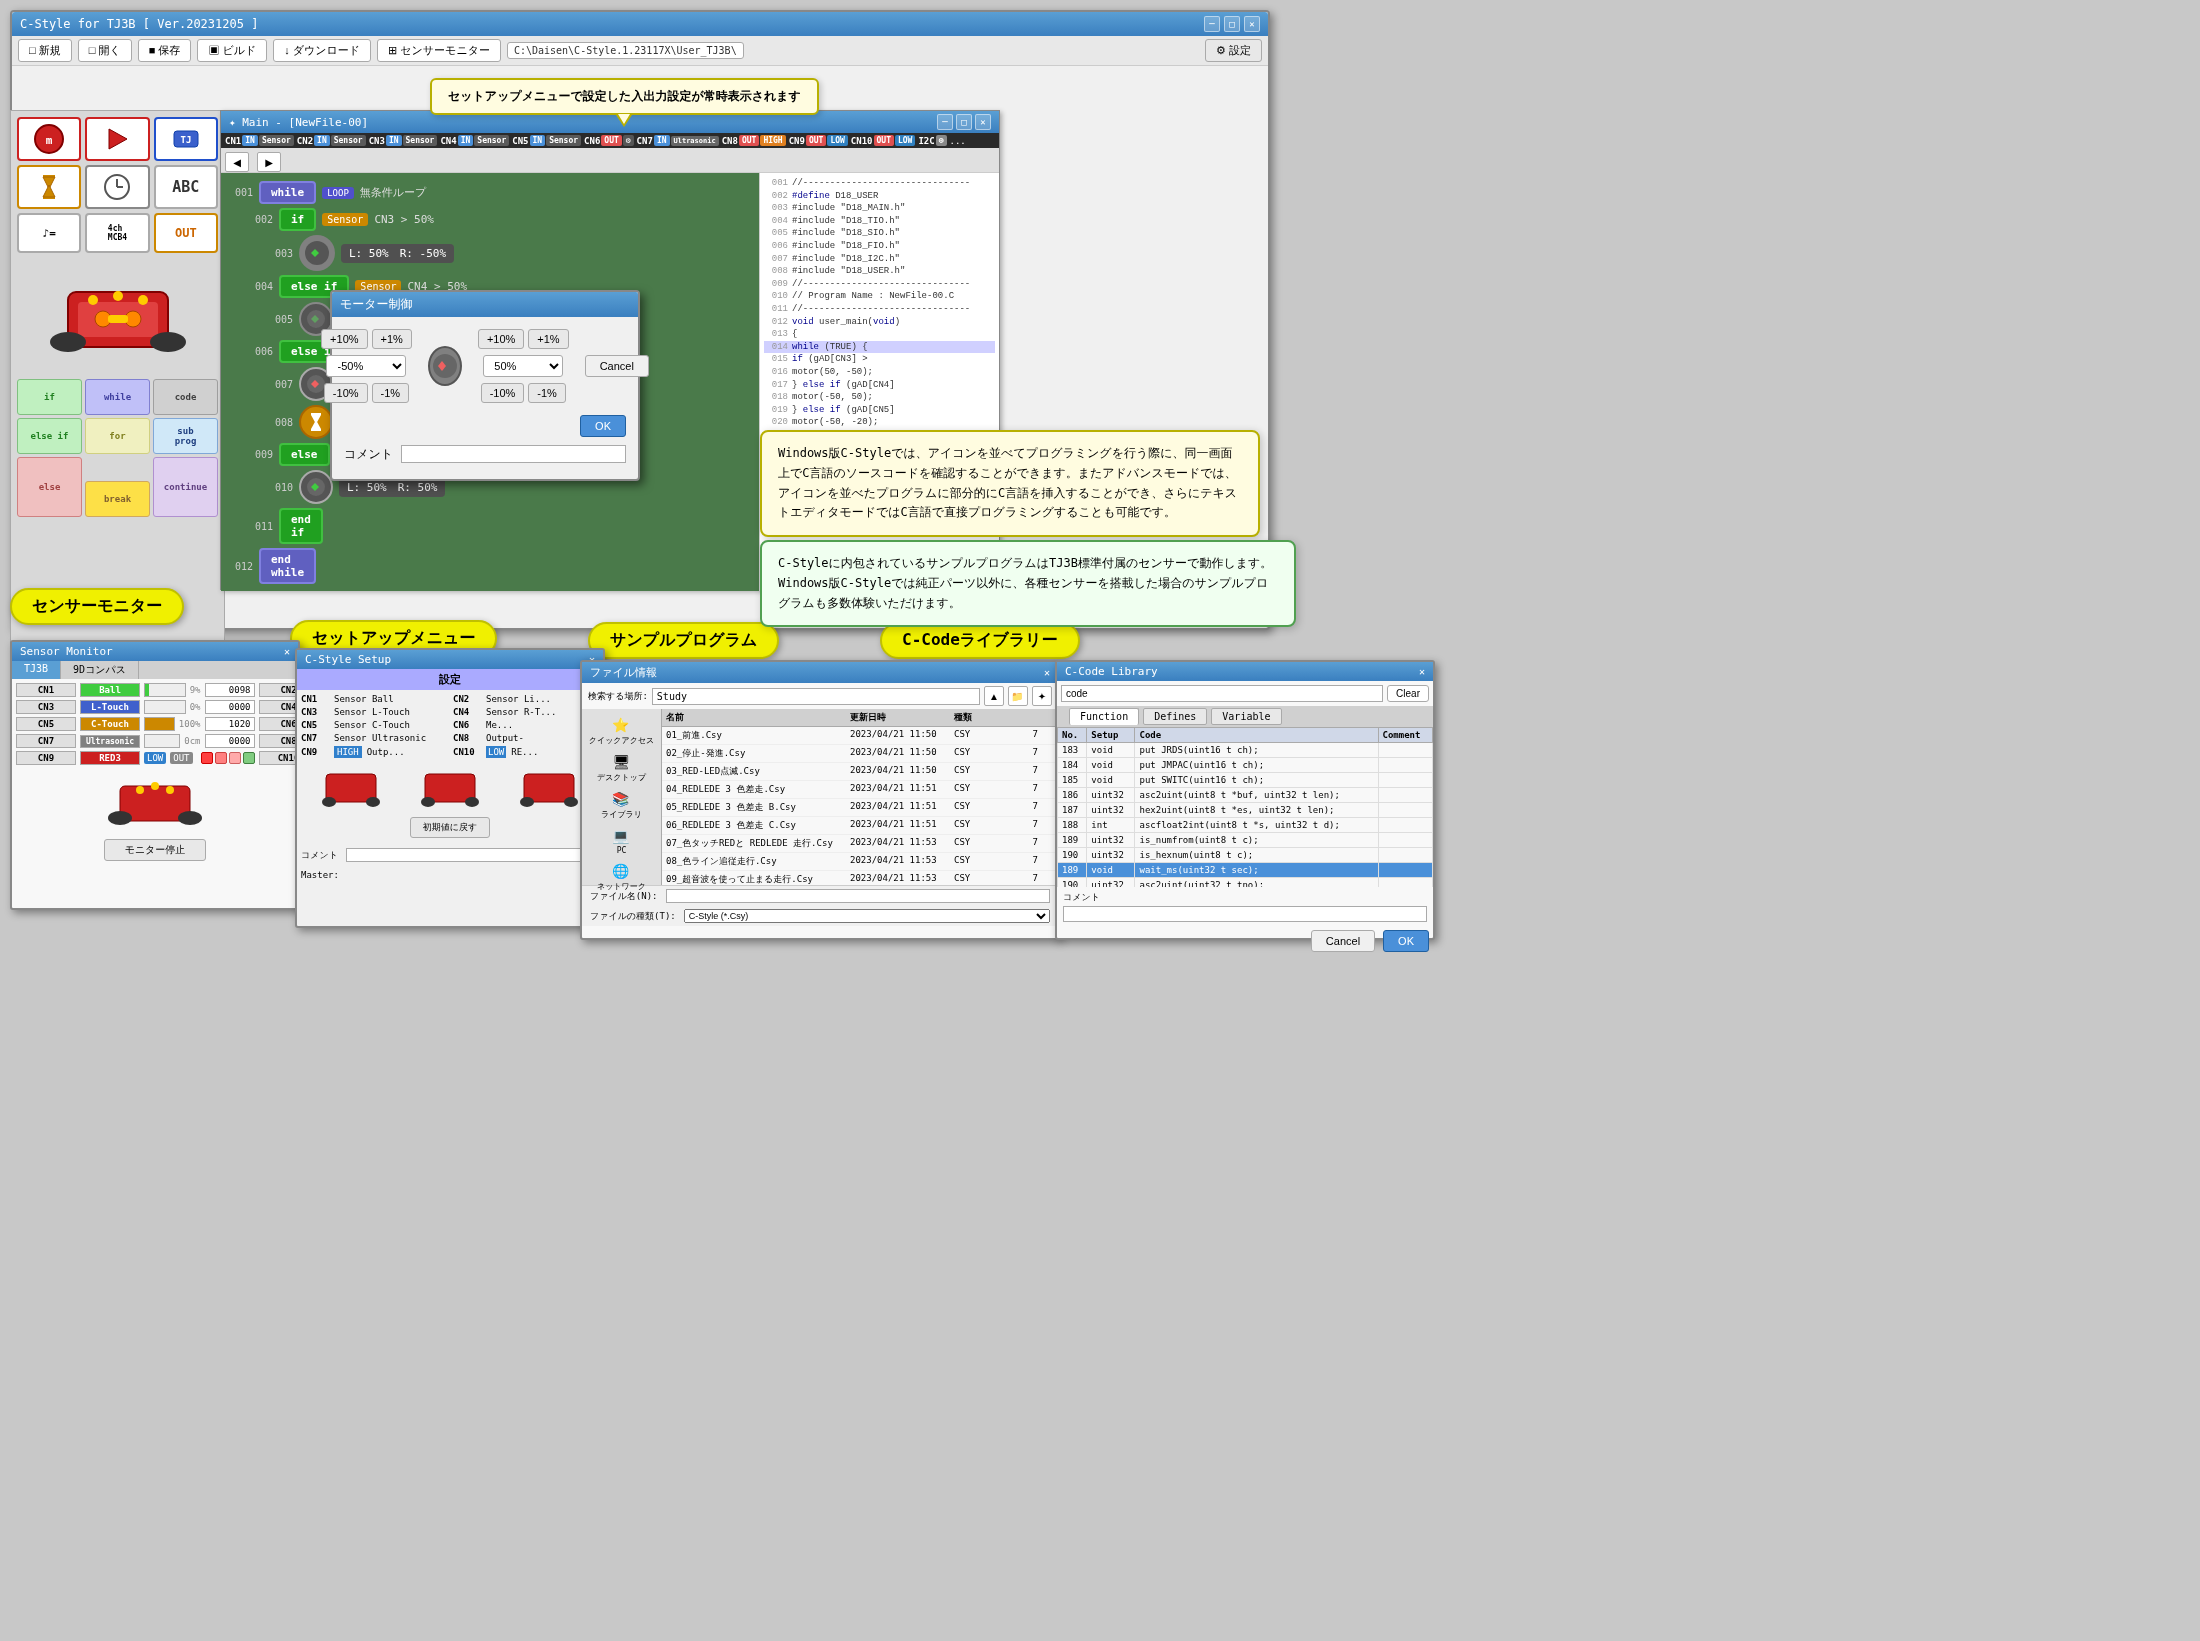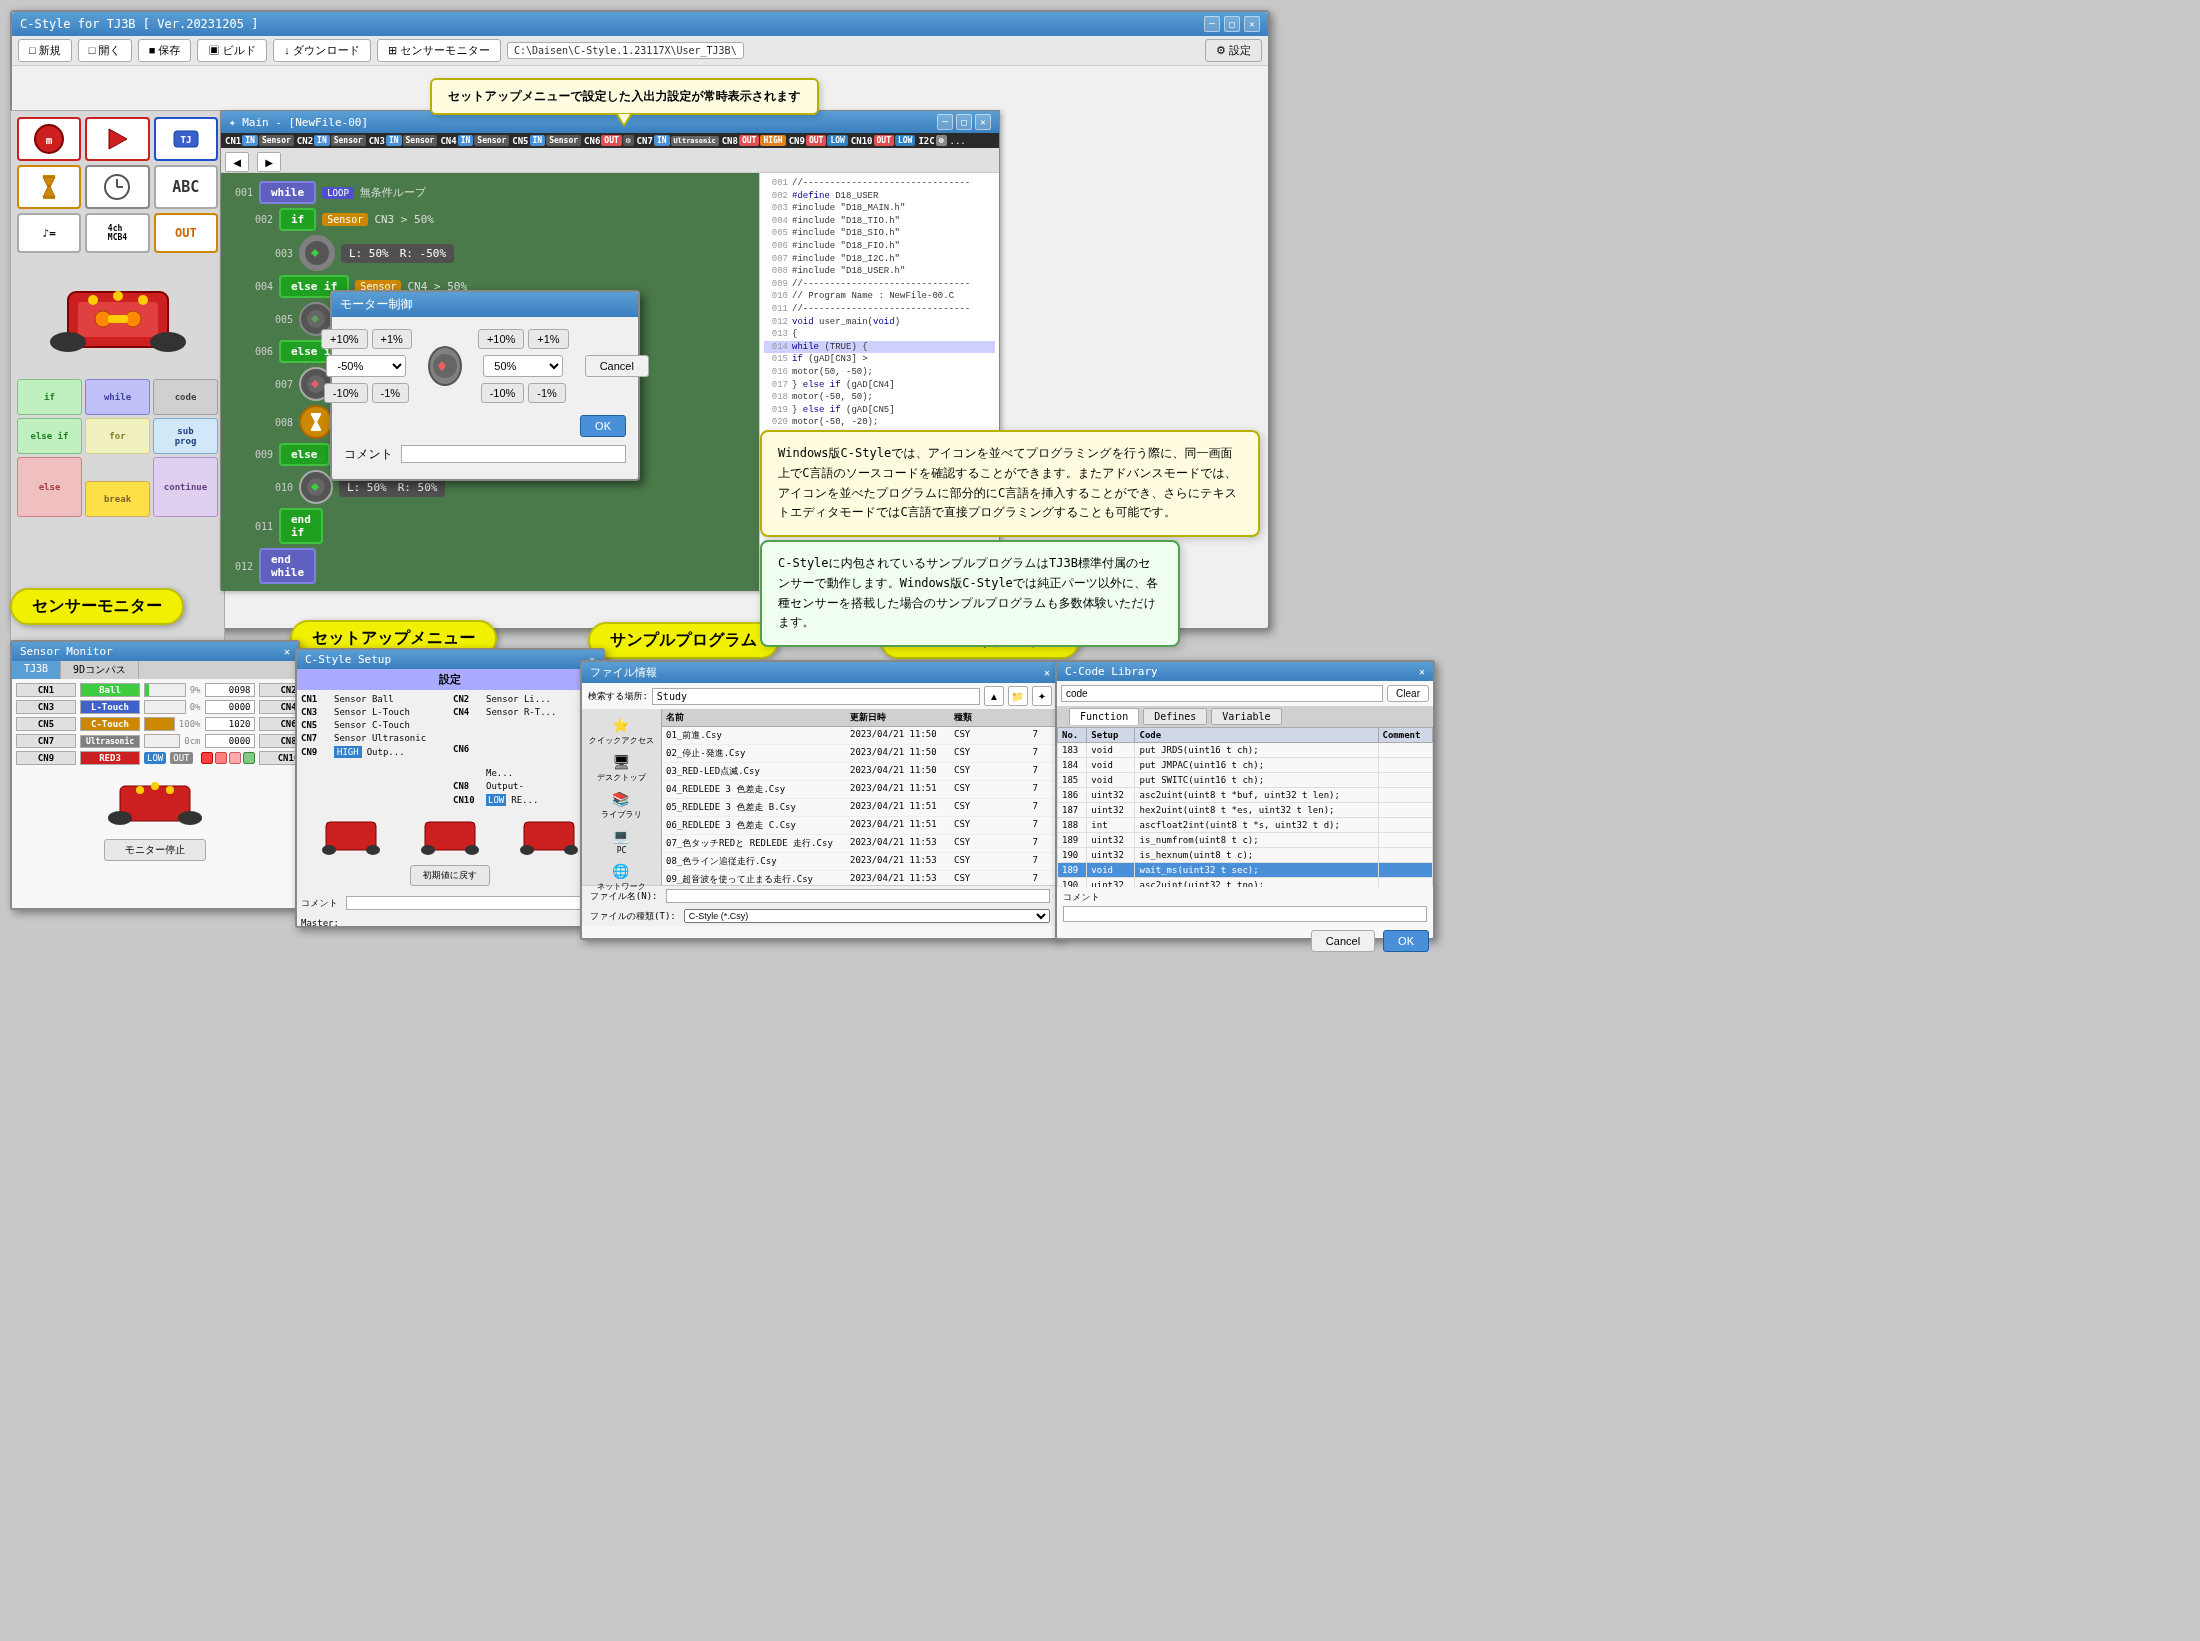--- a/index.html
+++ b/index.html
@@ -1248,21 +1248,21 @@
   <div style="position:absolute;bottom:-12px;left:50%;transform:translateX(-50%);width:0;height:0;border-left:8px solid transparent;border-right:8px solid transparent;border-top:12px solid #b8b000;"></div>
   <div style="position:absolute;bottom:-9px;left:50%;transform:translateX(-50%);width:0;height:0;border-left:6px solid transparent;border-right:6px solid transparent;border-top:10px solid #fffce0;"></div>
 </div>
 
 <div style="position:absolute;top:430px;left:760px;width:500px;z-index:5;">
   <div style="background:#fffce0;border:2px solid #b8b000;border-radius:8px;padding:12px 16px;font-size:12px;line-height:1.65;box-shadow:2px 2px 8px rgba(0,0,0,0.2);">
     <span>Windows版C-Styleでは、アイコンを並べてプログラミングを行う際に、同一画面上でC言語のソースコードを確認することができます。またアドバンスモードでは、アイコンを並べたプログラムに部分的にC言語を挿入することができ、さらにテキストエディタモードではC言語で直接プログラミングすることも可能です。</span>
   </div>
 </div>
 
-<div style="position:absolute;top:530px;left:760px;width:420px;z-index:5;">
+<div style="position:absolute;top:530px;left:760px;width:536px;z-index:5;">
   <div style="background:#f0fff0;border:2px solid #50a050;border-radius:8px;padding:12px 16px;font-size:12px;line-height:1.65;box-shadow:2px 2px 8px rgba(0,0,0,0.2);margin-top:10px;">
     <span>C-Styleに内包されているサンプルプログラムはTJ3B標準付属のセンサーで動作します。Windows版C-Styleでは純正パーツ以外に、各種センサーを搭載した場合のサンプルプログラムも多数体験いただけます。</span>
   </div>
 </div>
 
 <div class="section-label" style="top:588px;left:10px;">
   <span>センサーモニター</span>
 </div>
 <div class="section-label" style="top:620px;left:290px;">
   <span>セットアップメニュー</span>
@@ -1410,21 +1410,21 @@
         <div class="setup-row">
             <span class="setup-cn-label">CN2</span>
             <span style="font-size:9px;">Sensor Li...</span>
           </div>
         <div class="setup-row">
             <span class="setup-cn-label">CN4</span>
             <span style="font-size:9px;">Sensor R-T...</span>
           </div>
         <div class="setup-row">
             <span class="setup-cn-label">CN6</span>
-            <span style="font-size:9px;margin-top:48px;">Me...</span>
+            <span style="font-size:9px;">Me...</span>
           </div>
         <div class="setup-row">
             <span class="setup-cn-label">CN8</span>
             <span style="font-size:9px;">Output-</span>
           </div>
         <div class="setup-row">
             <span class="setup-cn-label">CN10</span>
             <span style="font-size:9px;background:#3080cc;color:white;padding:1px 2px;">LOW</span>
             <span style="font-size:9px;margin-left:2px;">RE...</span>
           </div>

